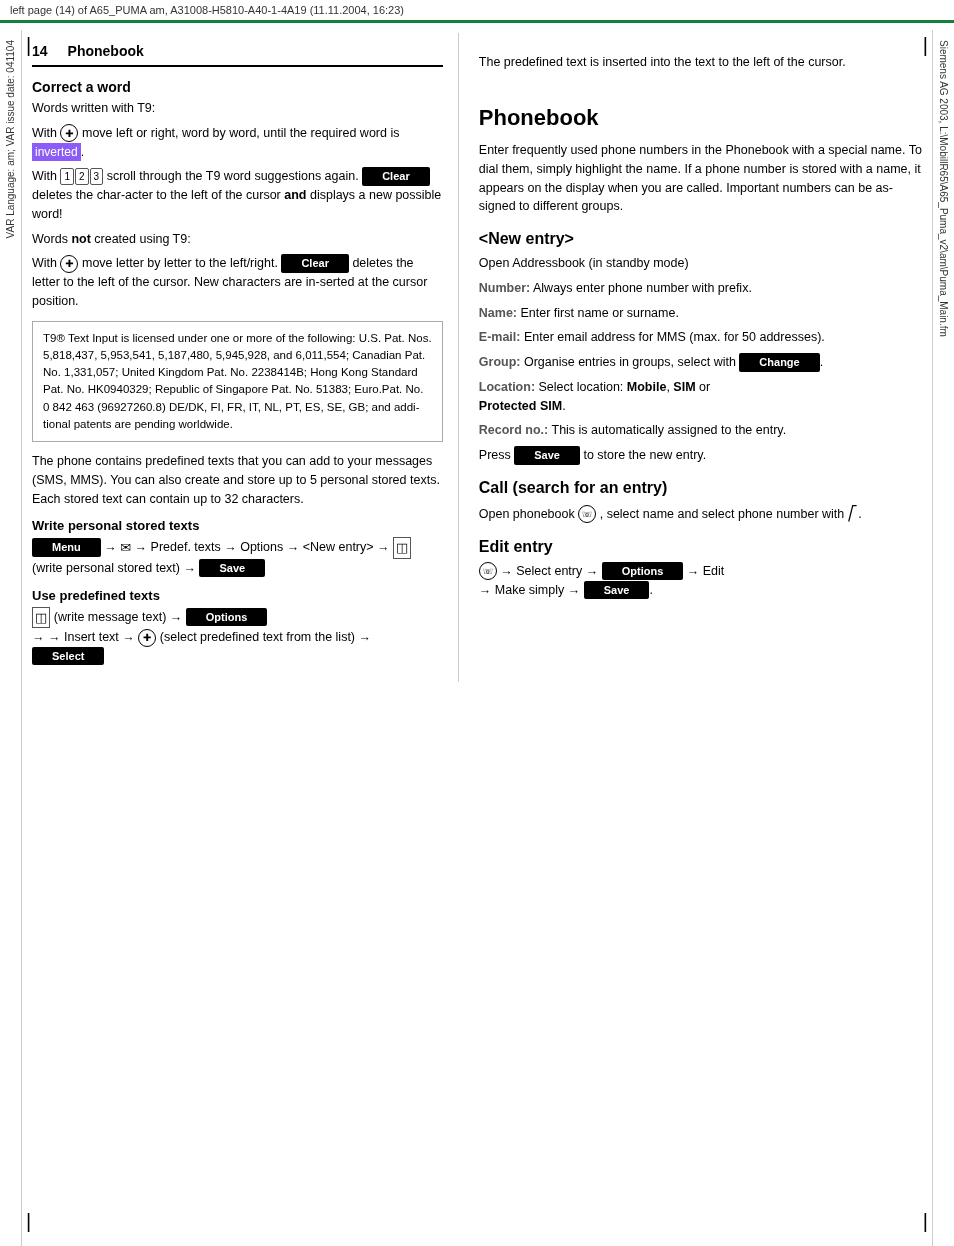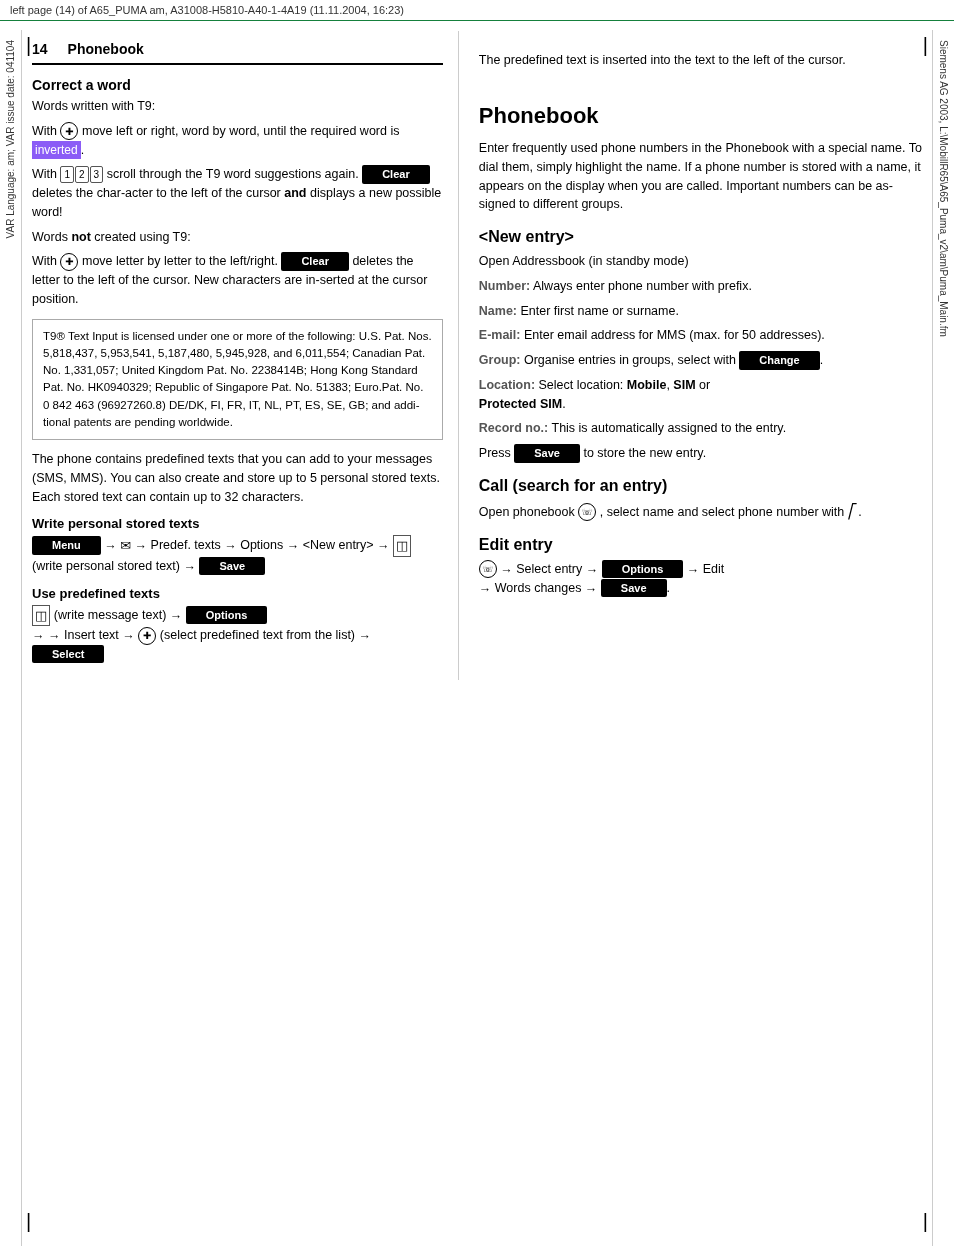--- a/index.html
+++ b/index.html
@@ -9,21 +9,21 @@
       font-size: 13px;
       background: #fff;
       width: 954px;
       min-height: 1246px;
       position: relative;
       overflow: hidden;
     }
 
     .top-bar {
       background: #fff;
-      border-bottom: 1px solid #15803d;
+      border-bottom: 3px solid #15803d;
       padding: 4px 10px;
       font-size: 11px;
       color: #333;
       display: flex;
       align-items: center;
     }
 
     .sidebar-left {
       position: absolute;
       left: 0;
@@ -422,19 +422,19 @@
     </p>
 
     <h2 class="section-title">Edit entry</h2>
 
     <p>
       <span class="inline-circle-icon" style="font-size:9px;">☏</span>
       <span>→ Select entry →</span>
       <span class="inline-key">Options</span>
       <span>→ Edit</span>
       <br>
-      <span>→ Words changes →</span>
+      <span>→ Make simply →</span>
       <span class="inline-key">Save</span>.
     </p>
 
   </div>
 
 </div>
 
 </body></html>

